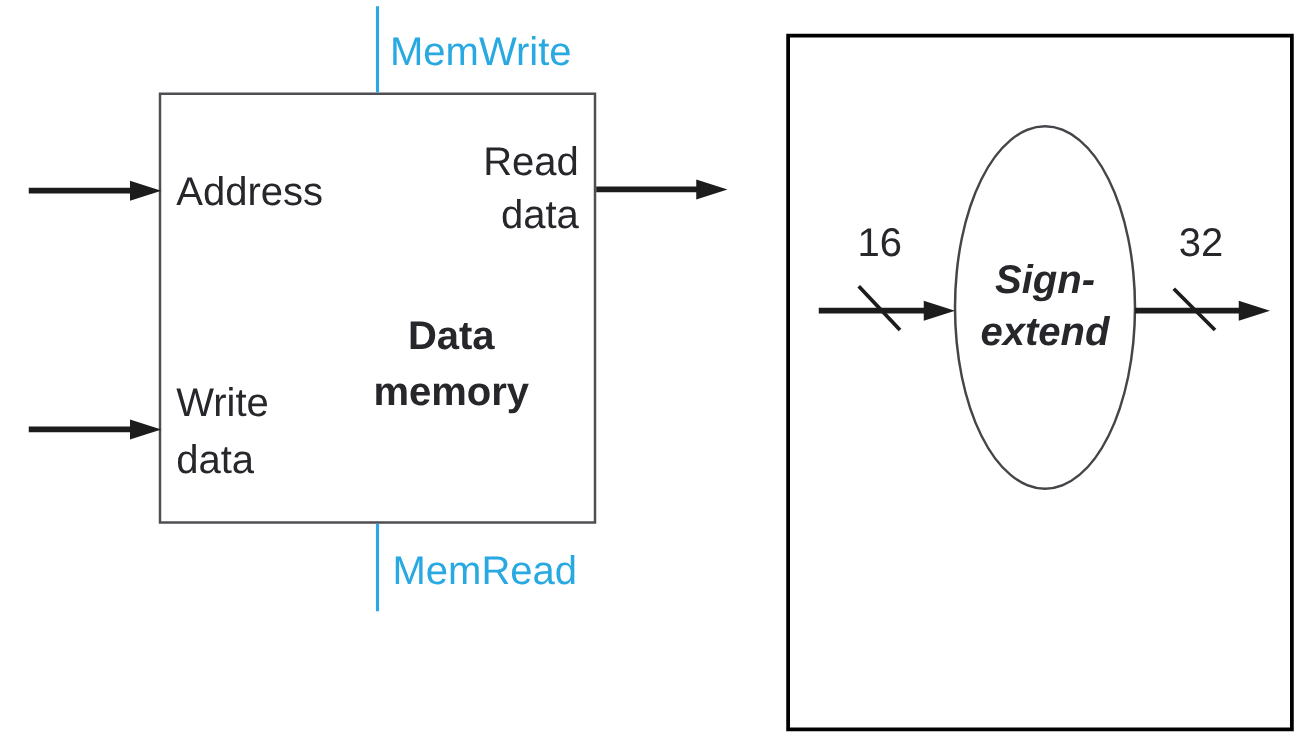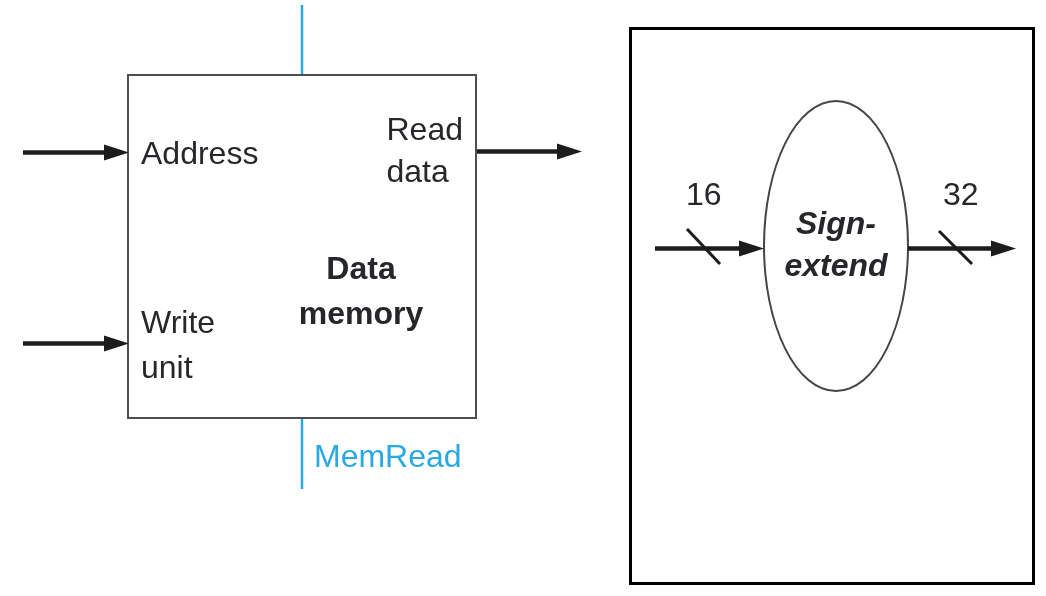--- a/index.html
+++ b/index.html
@@ -25,21 +25,21 @@
   .label {
     font-size: 32px;
     line-height: 37px;
     white-space: pre-line;
     z-index: 3;
     position: absolute;
   }
   .control-label { color: var(--control); }
   .bold { font-weight: bold; }
   .center { text-align: center; }
-  .right { text-align: left; margin-left: 40px; }
+  .right { text-align: right; margin-left: 40px; }
 
   #memory-box {
     left: 127px; top: 74px;
     width: 350px; height: 345px;
     border: 2px solid var(--block_border);
     background: var(--background);
     z-index: 1;
   }
   #panel-b-box {
     left: 629px; top: 27px;
@@ -106,27 +106,28 @@
 
     <line class="wire" x1="655" y1="248.5" x2="742" y2="248.5"></line>
     <polygon class="arrowhead" points="764,248.5 739,240.5 739,256.5"></polygon>
     <line class="slash" x1="687" y1="229" x2="720" y2="264"></line>
 
     <line class="wire" x1="908" y1="248.5" x2="994" y2="248.5"></line>
     <polygon class="arrowhead" points="1016,248.5 991,240.5 991,256.5"></polygon>
     <line class="slash" x1="939" y1="231" x2="972" y2="264"></line>
   </svg>
 
+  <div id="label-mem-write" class="label control-label">MemWrite</div>
   <div id="label-address" class="label">Address</div>
   <div id="label-read-data" class="label right">Read
 data</div>
   <div id="label-data-memory" class="label bold center">Data
 memory</div>
   <div id="label-write-data" class="label">Write
-unit</div>
+data</div>
   <div id="label-mem-read" class="label control-label">MemRead</div>
 
   <div id="label-bus-16" class="label">16</div>
   <div id="label-sign-extend" class="label bold center">Sign-
 extend</div>
   <div id="label-bus-32" class="label">32</div>
 
 </div>
 
 </body></html>

